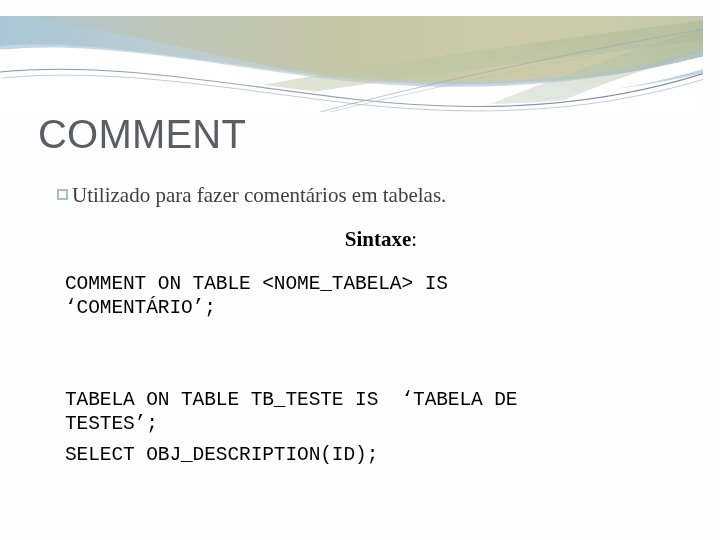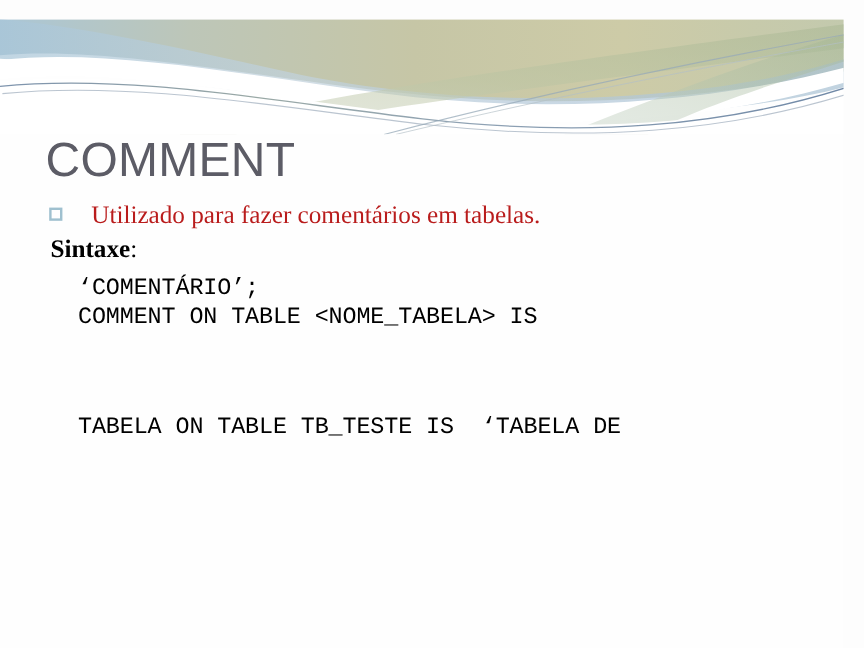--- a/index.html
+++ b/index.html
@@ -54,49 +54,50 @@
   
   #content {
     position: absolute;
     left: 0;
     top: 150px;
     width: 720px;
   }
 
   .bullet-line {
     position: relative;
-    margin: 0;
-    padding: 0 0 0 60px;
+    margin: 16px;
+    padding: 0 0 0 40px;
     font-size: 21px;
     line-height: 27px;
-    color: #b91c1c;
+    color: #404040;
     white-space: nowrap;
   }
   .bullet-mark {
     position: absolute;
     left: 41px;
     top: 7px;
     width: 11px;
     height: 11px;
     border: 2px solid #9fc0cf;
     background: transparent;
     box-sizing: border-box;
   }
   .bullet-text {
     display: inline-block;
     padding-left: 16px;
   }
 
   .label-line {
-    margin: 0;
+    margin: 12px;
     padding: 0 0 0 42px;
     font-size: 21px;
     line-height: 28px;
     color: #000000;
     white-space: nowrap;
+    text-align: center;
   }
   .label-strong {
     font-weight: bold;
   }
   .label-colon {
     font-weight: normal;
   }
 
   .code-block {
     margin: 0;
@@ -178,27 +179,29 @@
 
     <p class="bullet-line">
       <span class="bullet-mark"></span>
       <span class="bullet-text">Utilizado para fazer comentários em tabelas.</span>
     </p>
 
     <p class="label-line"><span class="label-strong">Sintaxe</span><span class="label-colon">:</span></p>
 
     <div class="spacer-sm"></div>
 
+    <pre class="code-block">COMMENT ON TABLE &lt;NOME_TABELA&gt; IS</pre>
     <pre class="code-block">‘COMENTÁRIO’;</pre>
-    <pre class="code-block">COMMENT ON TABLE &lt;NOME_TABELA&gt; IS</pre>
 
     <div class="spacer-md"></div>
 
 
     <div class="spacer-lg"></div>
 
     <pre class="code-block">TABELA ON TABLE TB_TESTE IS  ‘TABELA DE</pre>
+    <pre class="code-block">TESTES’;</pre>
 
     <div class="spacer-sm"></div>
 
+    <pre class="code-block">SELECT OBJ_DESCRIPTION(ID);</pre>
 
   </div>
 </div>
 
 </body></html>

